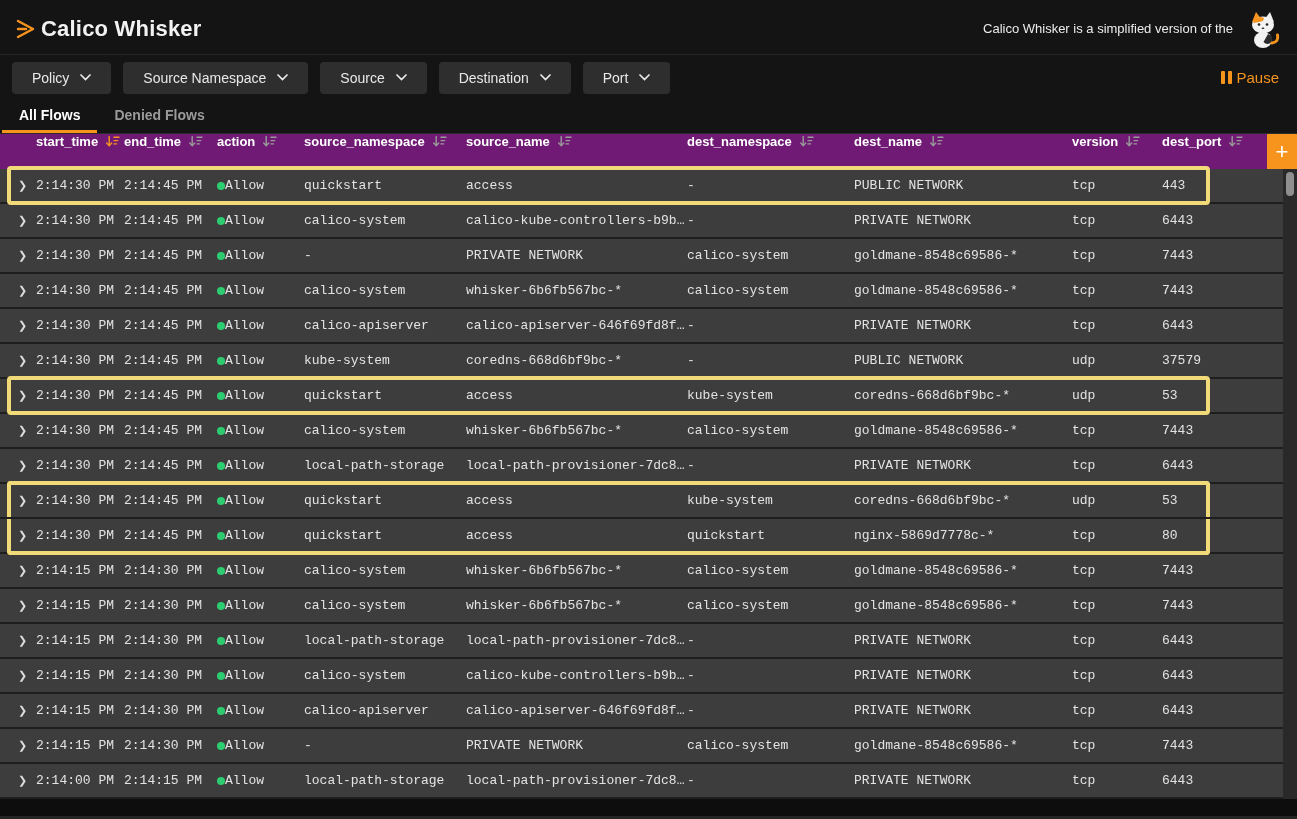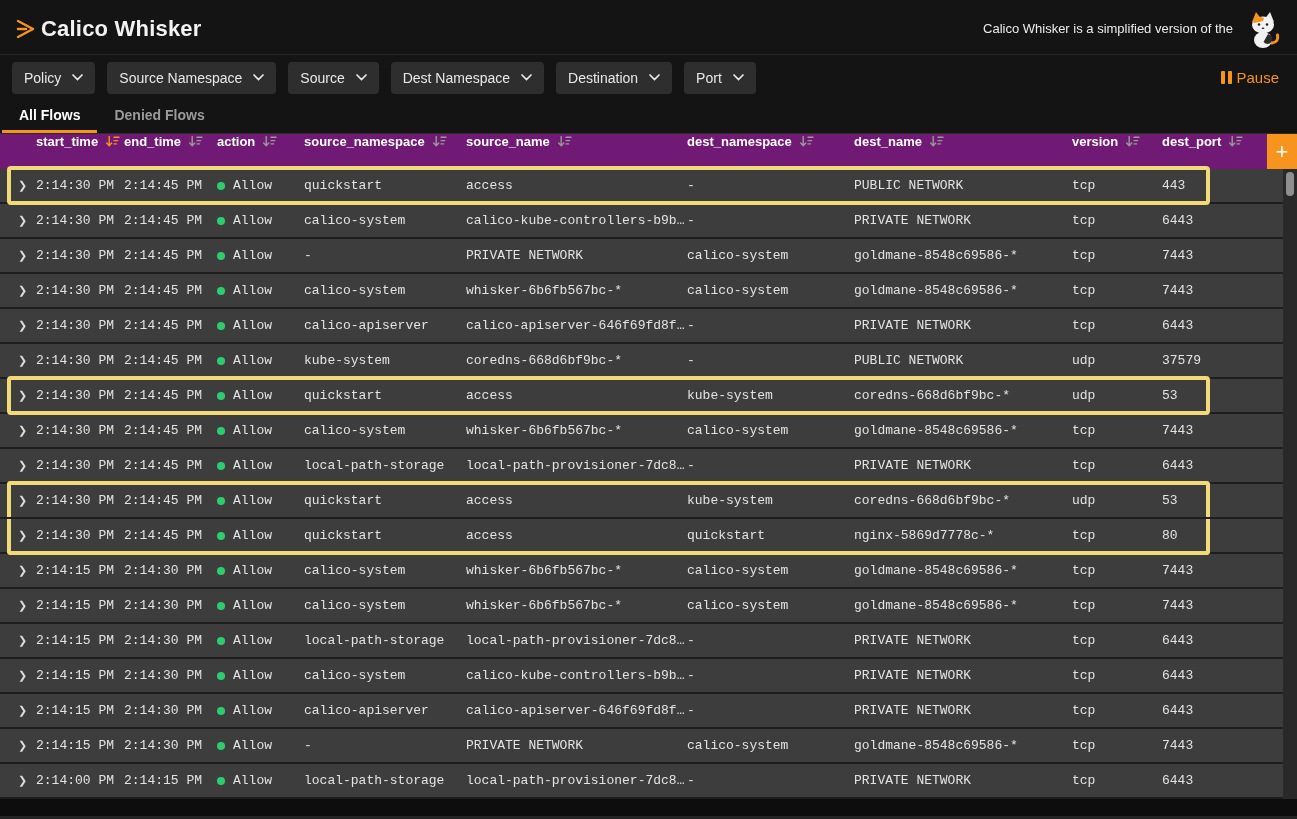--- a/index.html
+++ b/index.html
@@ -15,21 +15,21 @@
   .brand-title { font-size:22px; font-weight:bold; color:#f2f2f2; letter-spacing:.2px; }
   .tagline { display:flex; align-items:center; gap:10px; }
   .tagline-text { text-align:center; font-size:13px; color:#ececec; line-height:1.55; }
   .tagline-link { color:var(--accent); font-weight:bold; cursor:pointer; text-decoration:none; }
 
   
   .filterbar { height:45px; flex:0 0 45px; display:flex; align-items:center;
                padding:0 12px; background:#141414; }
   .filter-group { display:flex; align-items:center; gap:12px; }
   .filter-btn { background:#2e2e2e; color:#e8e8e8; border:none; border-radius:4px;
-                height:32px; padding:0 12px; font-size:14px; display:flex; align-items:center;
+                height:32px; padding:0 20px; font-size:14px; display:flex; align-items:center;
                 gap:11px; cursor:pointer; font-family:"Liberation Sans", sans-serif; }
   .chev-down { stroke:#cfcfcf; }
   .pause-btn { margin-left:auto; color:var(--accent); background:none; border:none;
                font-size:15px; display:flex; gap:4px; align-items:center; cursor:pointer;
                font-family:"Liberation Sans", sans-serif; padding-right:6px; }
   .pause-icon { display:flex; gap:3px; }
   .pause-icon i { display:block; width:4px; height:13px; background:var(--accent); border-radius:1px; }
 
   
   .tabs { height:34px; flex:0 0 34px; display:flex; padding-left:2px;
@@ -51,21 +51,21 @@
              color:#ffffff; border:none; font-size:22px; line-height:1; cursor:pointer;
              display:flex; align-items:center; justify-content:center; font-family:"Liberation Sans", sans-serif; }
 
   .tbody { position:absolute; top:35px; left:0; right:14px; bottom:20px; }
   .row { height:35px; background:#3d3d3d; border-bottom:2px solid #1e1e1e; position:relative;
          font-family:"Liberation Mono","DejaVu Sans Mono", monospace; font-size:13px;
          color:#e3e3e3; cursor:default; }
   .cell { white-space:nowrap; overflow:hidden; }
   .chev { padding-left:18px; font-size:11px; color:#dcdcdc; font-weight:bold;
           font-family:"DejaVu Sans", sans-serif; cursor:pointer; }
-  .action-cell { display:flex; align-items:center; gap:8px; }
+  .action-cell { display:flex; align-items:center; }
   .dot { width:8px; height:8px; border-radius:50%; background:var(--allow); flex:0 0 8px; }
 
   
   .hl-box { position:absolute; left:7px; right:73px; border:4px solid var(--highlight);
             pointer-events:none; z-index:5; }
   .hl-solo .hl-box { top:-3px; bottom:-3px; border-radius:4px; }
   .hl-top  .hl-box { top:-3px; bottom:0;  border-bottom:none; border-radius:4px 4px 0 0; }
   .hl-bottom .hl-box { top:0; bottom:-3px; border-top:none; border-radius:0 0 4px 4px; }
 
   
@@ -115,26 +115,20 @@
     </svg>
   </button>
         <button class="filter-btn">
     <span class="flabel">Source Namespace</span>
     <svg class="chev-down" width="11" height="7" viewBox="0 0 11 7">
       <path d="M1 1 L5.5 5.5 L10 1" fill="none" stroke-width="1.7" stroke-linecap="round" stroke="currentColor"></path>
     </svg>
   </button>
         <button class="filter-btn">
     <span class="flabel">Source</span>
-    <svg class="chev-down" width="11" height="7" viewBox="0 0 11 7">
-      <path d="M1 1 L5.5 5.5 L10 1" fill="none" stroke-width="1.7" stroke-linecap="round" stroke="currentColor"></path>
-    </svg>
-  </button>
-        <button class="filter-btn">
-    <span class="flabel">Dest Namespace</span>
     <svg class="chev-down" width="11" height="7" viewBox="0 0 11 7">
       <path d="M1 1 L5.5 5.5 L10 1" fill="none" stroke-width="1.7" stroke-linecap="round" stroke="currentColor"></path>
     </svg>
   </button>
         <button class="filter-btn">
     <span class="flabel">Destination</span>
     <svg class="chev-down" width="11" height="7" viewBox="0 0 11 7">
       <path d="M1 1 L5.5 5.5 L10 1" fill="none" stroke-width="1.7" stroke-linecap="round" stroke="currentColor"></path>
     </svg>
   </button>

